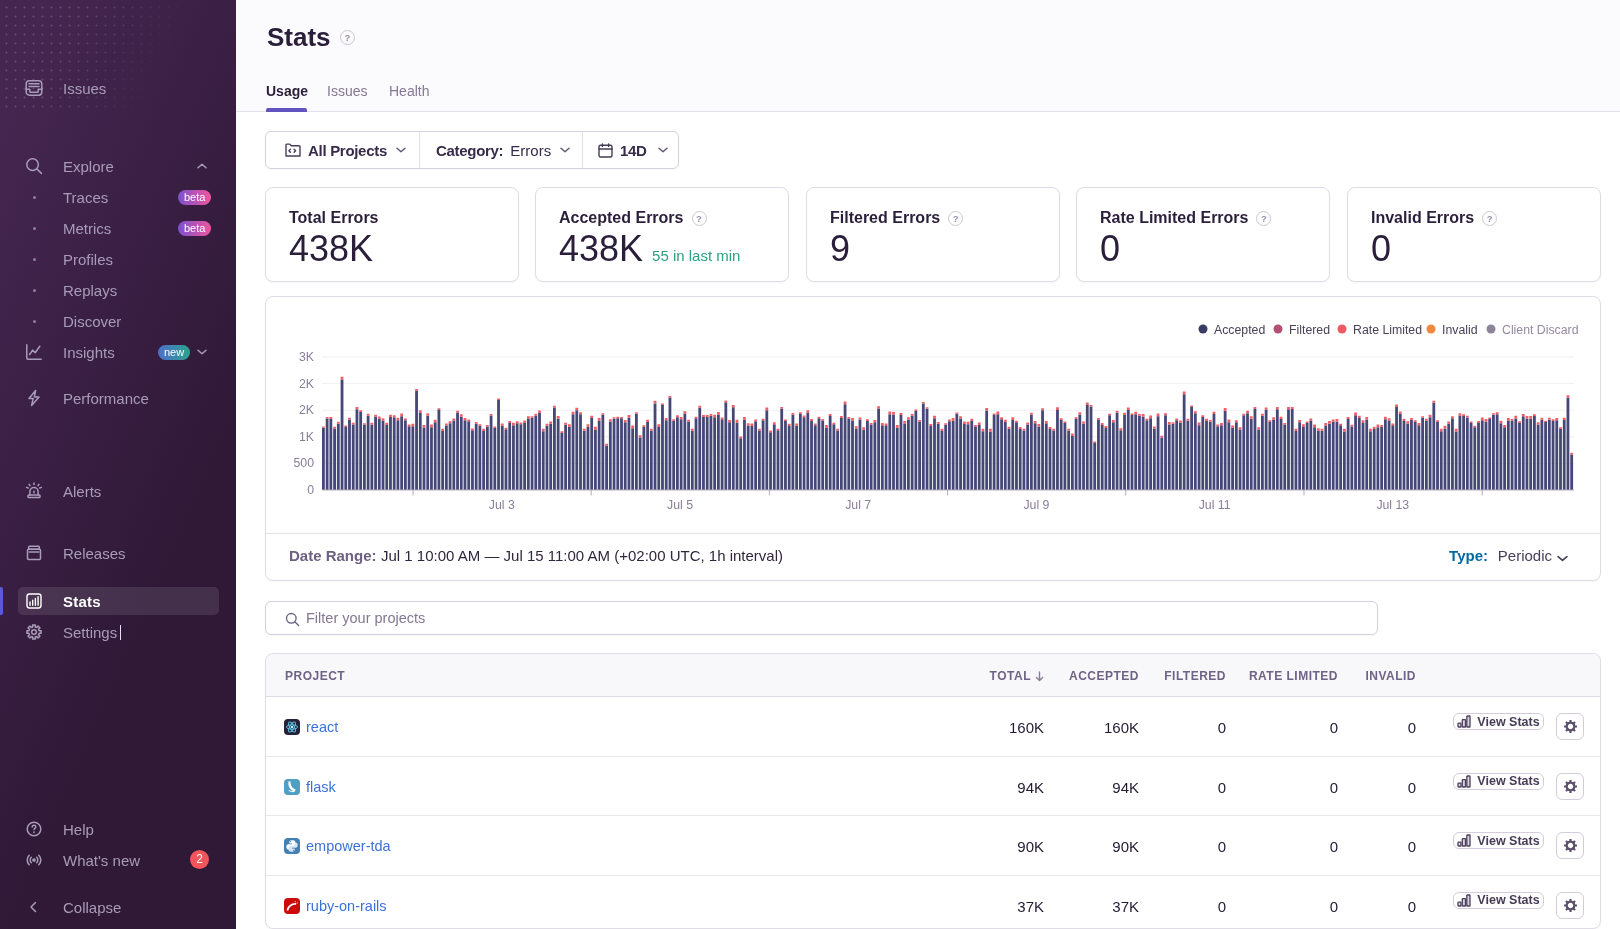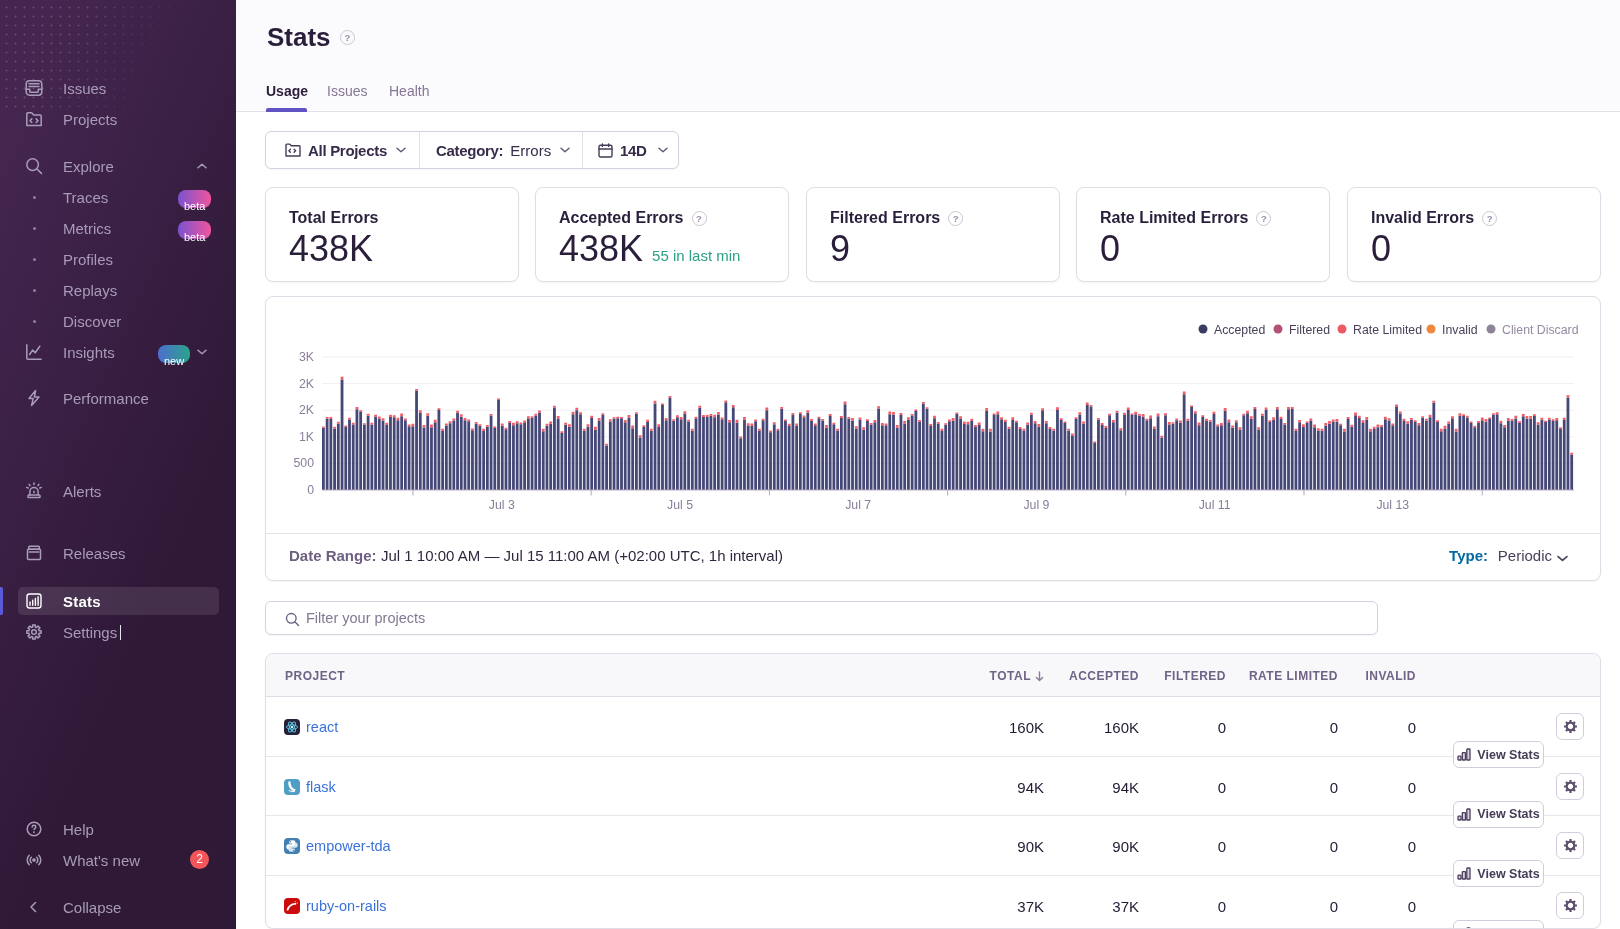--- a/index.html
+++ b/index.html
@@ -15,21 +15,21 @@
 #orgbox .oname { position:absolute; left:56px; top:9px; font-size:15px; font-weight:700; color:#fff; letter-spacing:.1px; }
 #orgbox .ouser { position:absolute; left:56px; top:28px; font-size:13px; color:#b5a6c4; }
 .nav { position:absolute; left:0; width:236px; height:28px; }
 .nav-hl { position:absolute; left:18px; top:0; width:201px; height:28px; background:rgba(255,255,255,.10); border-radius:5px; }
 .nav-ind { position:absolute; left:0; top:0; width:3px; height:28px; background:#5c59d8; border-radius:0 2px 2px 0; }
 .nav-ic { position:absolute; left:25px; top:5px; width:18px; height:18px; }
 .nav-dot { position:absolute; left:33px; top:13px; width:3px; height:3px; border-radius:50%; background:#8d80a0; }
 .nav-tx { position:absolute; left:63px; top:6px; font-size:15px; color:#a89cb8; }
 .nav-tx.active { color:#fff; font-weight:700; letter-spacing:.2px; }
 .caret { position:absolute; left:119.5px; top:7px; width:1.5px; height:15px; background:#e8e2ef; }
-.pill { position:absolute; top:6.5px; height:15px; line-height:15px; border-radius:8px; color:#fff; font-size:11px; padding:9px 6px; }
+.pill { position:absolute; top:6.5px; height:15px; line-height:15px; border-radius:8px; color:#fff; font-size:11px; padding:0 6px; }
 .pill.beta { left:178px; background:linear-gradient(90deg,#7a52cf,#f0559e); }
 .pill.new  { left:158px; background:linear-gradient(90deg,#4e6ed0,#2aa38a); }
 .nav-chev { position:absolute; left:197px; top:11px; }
 .count { position:absolute; left:190px; top:4px; width:19px; height:19px; border-radius:50%; background:#f2555a; color:#fff; font-size:12px; text-align:center; line-height:19px; }
 
 #hdr { position:absolute; left:236px; top:0; width:1384px; height:112px; background:#fbfafc; border-bottom:1px solid #e4dfe9; }
 #hdr .title { position:absolute; left:31px; top:22px; font-size:26px; font-weight:700; color:#2a1e3a; }
 .helpc { display:inline-block; border:1px solid #cdc5d5; border-radius:50%; color:#9a8da8; font-size:9.5px; text-align:center; line-height:13px; font-weight:700; }
 #hdr .helpc { position:absolute; left:104px; top:30px; width:15px; height:15px; }
 .tab { position:absolute; top:83px; font-size:14px; color:#857795; }
@@ -65,46 +65,37 @@
 #search .ph { position:absolute; left:40px; top:8px; font-size:14.5px; color:#837792; }
 #search svg { position:absolute; left:19px; top:10px; }
 
 #table { left:265px; top:653px; width:1336px; height:276px; overflow:hidden; }
 #thead { position:absolute; left:0; top:0; width:100%; height:43px; background:#f8f7fa; border-bottom:1px solid #e0dce5; border-radius:8px 8px 0 0; }
 .th { position:absolute; top:15px; font-size:12px; font-weight:700; letter-spacing:.5px; color:#6f6386; }
 .trow { position:absolute; left:0; width:100%; height:59.5px; border-bottom:1px solid #eae6ee; }
 .picon { position:absolute; left:17.5px; top:22px; width:16px; height:16px; }
 .pname { position:absolute; left:40px; top:22px; font-size:14.5px; color:#3b72d8; }
 .num { position:absolute; top:22px; font-size:15px; color:#231a33;margin-left:32px; }
-.vsbtn { position:absolute; left:1187px; top:16px; width:91px; height:27px; border:1px solid #d4ccdc; border-radius:6px; display:flex; align-items:center; justify-content:center; gap:6px; font-size:12.5px; font-weight:700; color:#473c57; background:#fff;margin-top:28px; }
+.vsbtn { position:absolute; left:1187px; top:16px; width:91px; height:17px; border:1px solid #d4ccdc; border-radius:6px; display:flex; align-items:center; justify-content:center; gap:6px; font-size:12.5px; font-weight:700; color:#473c57; background:#fff; }
 .gearbtn { position:absolute; left:1290px; top:16px; width:28px; height:27px; border:1px solid #d4ccdc; border-radius:6px; display:flex; align-items:center; justify-content:center; background:#fff; }
 </style></head>
 <body>
 <div id="app">
 
   <div id="sidebar">
     <div class="dots"></div>
 <div class="nav" style="top:74px">
         <span class="nav-ic"><svg width="18" height="18" viewBox="0 0 18 18">
             <g stroke="#a89cb8" stroke-width="1.5" fill="none" stroke-linecap="round" stroke-linejoin="round">
               <rect x="1.2" y="1.8" width="15.6" height="14.4" rx="3.2"></rect>
               <path d="M1.2 10.2h3.6v2.2c0 .5.4.9.9.9h6.6c.5 0 .9-.4.9-.9v-2.2h3.6"></path>
               <path d="M4 4.8h10M4 7.4h10"></path>
             </g>
           </svg></span>
         <span class="nav-tx">Issues</span>
-      </div>
-<div class="nav" style="top:105px">
-        <span class="nav-ic"><svg width="18" height="18" viewBox="0 0 18 18">
-            <g stroke="#a89cb8" stroke-width="1.5" fill="none" stroke-linecap="round" stroke-linejoin="round">
-              <path d="M1.8 15.6V3.8c0-.6.4-1 1-1h3.6c.3 0 .6.1.8.4l1.5 1.9h6.5c.6 0 1 .4 1 1v9.5z"></path>
-              <path d="M6.8 8.9 5 10.7l1.8 1.8M11.2 8.9l1.8 1.8-1.8 1.8"></path>
-            </g>
-          </svg></span>
-        <span class="nav-tx">Projects</span>
       </div>
 <div class="nav" style="top:152px">
         <span class="nav-ic"><svg width="18" height="18" viewBox="0 0 18 18">
             <g stroke="#a89cb8" stroke-width="1.5" fill="none" stroke-linecap="round" stroke-linejoin="round">
               <circle cx="7.6" cy="7.6" r="5.8"></circle>
               <path d="m12 12 4.4 4.4"></path>
             </g>
           </svg></span>
         <span class="nav-tx">Explore</span>
         <svg class="nav-chev" width="10" height="6" viewBox="0 0 10 6">

